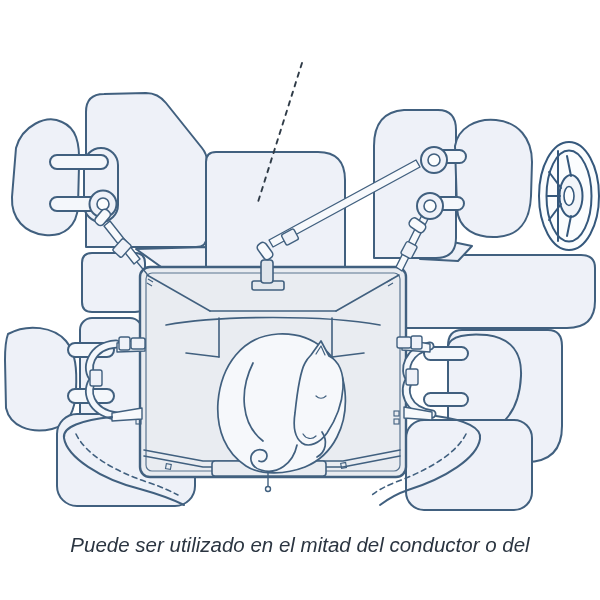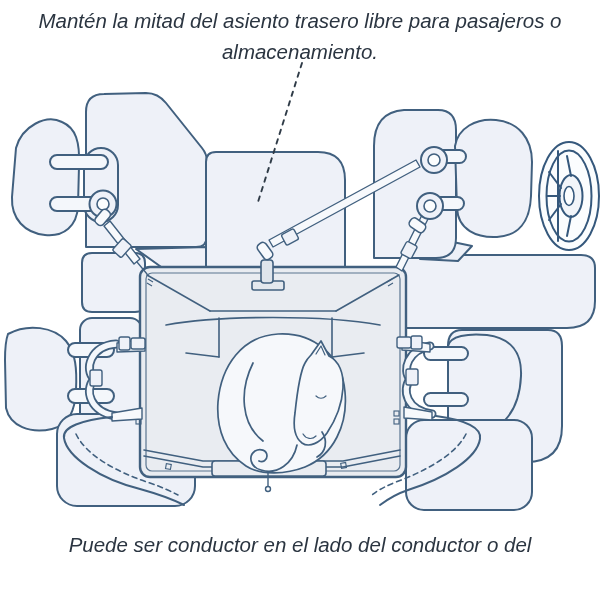--- a/index.html
+++ b/index.html
@@ -9,24 +9,20 @@
            font-style:italic;font-size:20.5px;line-height:31px;font-weight:400;}
   .caption.top{top:5px;}
   .caption.bottom{top:529px;}
   svg{position:absolute;left:0;top:0;}
 </style>
 </head>
 <body>
 
 <div id="stage">
 
-  <div class="caption top">
-    <div>Mantén la mitad del asiento trasero libre para pasajeros o</div>
-    <div>almacenamiento.</div>
-  </div>
 
   <svg width="600" height="600" viewBox="0 0 600 600">
 
     <g fill="#eef1f8" stroke="#41607f" stroke-width="2" stroke-linejoin="round" stroke-linecap="round">
       <path d="M92,253 L135,253 Q145,253 145,263 L145,302 Q145,312 135,312 L92,312 Q82,312 82,302 L82,263 Q82,253 92,253 Z"></path>
       <path d="M402,255 L581,255 Q595,255 595,268 L595,301 Q595,328 567,328 L402,328 Z"></path>
     </g>
 
     <g fill="#eef1f8" stroke="#41607f" stroke-width="2" stroke-linejoin="round" stroke-linecap="round">
       <path d="M136,249 L207,247 L233,267 L164,269 Z"></path>
@@ -164,16 +160,16 @@
       <path d="M112,417 C82,420 62,427 64,438 C67,457 100,479 140,489 C158,494 172,499 184,505" stroke="#41607f" stroke-width="2"></path>
       <path d="M76,434 C86,455 116,472 150,483 C162,487 170,491 178,495" stroke="#41607f" stroke-width="1.6" stroke-dasharray="5,4"></path>
       <path d="M436,416 C466,420 482,428 480,439 C477,458 446,478 408,490 C396,494 388,499 380,505" stroke="#41607f" stroke-width="2"></path>
       <path d="M466,434 C456,454 428,470 396,482 C386,486 378,490 372,495" stroke="#41607f" stroke-width="1.6" stroke-dasharray="5,4"></path>
     </g>
 
     <path d="M302,63 L258,202" stroke="#2f3b47" stroke-width="1.9" stroke-dasharray="4.5,5.5" stroke-linecap="round" fill="none"></path>
   </svg>
 
   <div class="caption bottom">
-    <div>Puede ser conductor en el lado del conductor o del</div>
+    <div>Puede ser utilizado en el mitad del conductor o del</div>
   </div>
 
 </div>
 
 </body></html>

